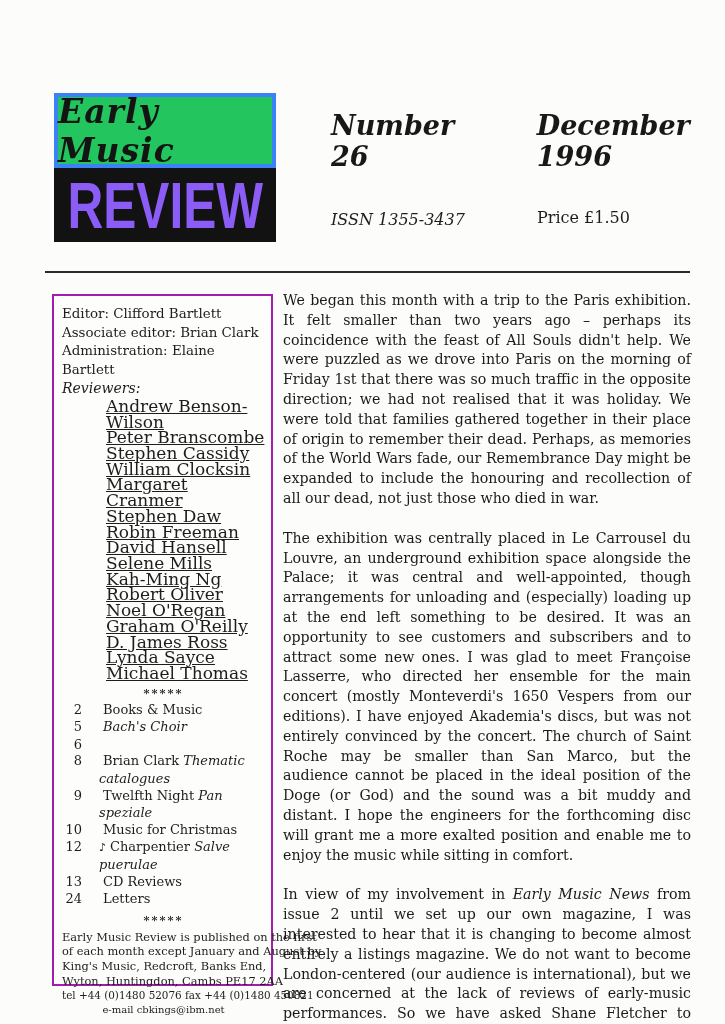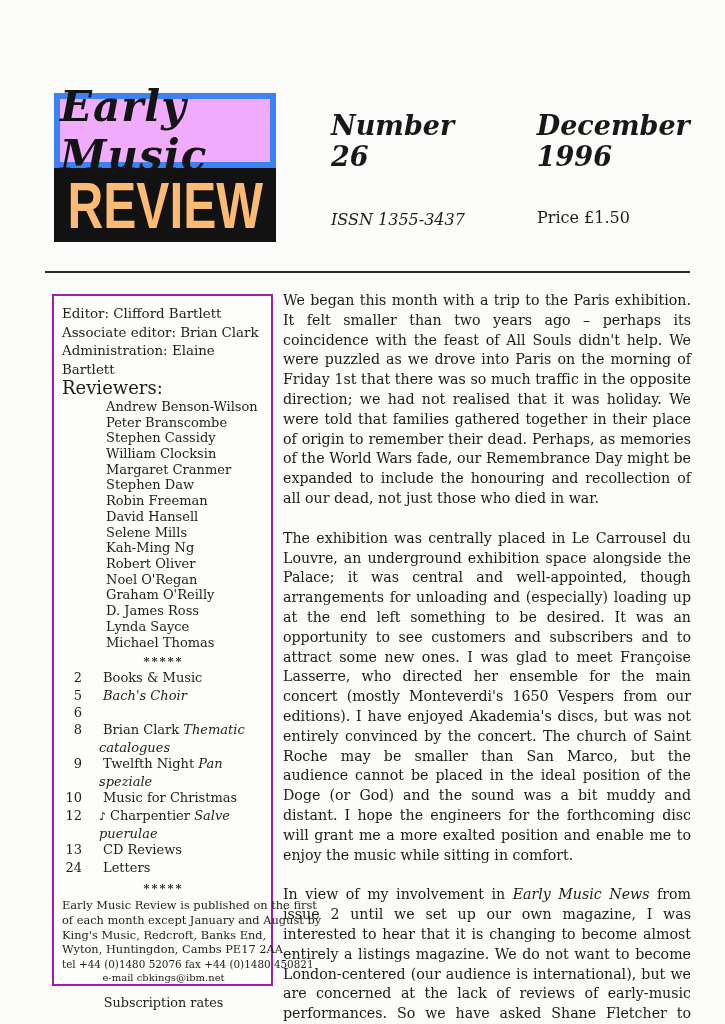--- a/index.html
+++ b/index.html
@@ -4,49 +4,49 @@
 <style>
   html,body{margin:0;padding:0;background:#e9e9e7;}
   .page{
     position:relative;width:725px;height:1024px;margin:0 auto;
     background:#fcfcfa;color:#1f1d1b;
     font-family:"DejaVu Serif",serif;overflow:hidden;
   }
   
   .logo{position:absolute;left:54px;top:93px;width:222px;}
   .logo-top{
-    box-sizing:border-box;border:6px solid #3b82f6;background:#f0abfc;
+    box-sizing:border-box;border:4px solid #3b82f6;background:#22c55e;
     height:75px;display:flex;align-items:center;justify-content:center;
-    font-style:italic;font-weight:600;font-size:42px;letter-spacing:1px;
+    font-style:italic;font-weight:600;font-size:33px;letter-spacing:1px;
     color:#141414;
   }
   .logo-bottom{
     background:#121212;height:74px;display:flex;align-items:center;justify-content:center;
-    color:#fdba74;font-family:"Liberation Sans",sans-serif;font-weight:700;
+    color:#8b5cf6;font-family:"Liberation Sans",sans-serif;font-weight:700;
     font-size:62px;letter-spacing:0px;
   }
   .logo-bottom span{display:inline-block;transform:scale(0.80,1.06);transform-origin:center;}
   .issue-line{
     position:absolute;left:331px;top:110px;display:flex;gap:71px;
     font-style:italic;font-size:27px;font-weight:600;color:#181818;
   }
   .issn{position:absolute;left:331px;top:210px;font-style:italic;font-size:16px;text-align:right;}
   .price{position:absolute;left:537px;top:208px;font-size:16px;}
   .rule{position:absolute;left:45px;top:271px;width:645px;height:2px;background:#2b2b2b;}
 
   
   .sidebar{
     position:absolute;left:52px;top:294px;width:221px;height:692px;
     box-sizing:border-box;border:2px solid #a21caf;background:#fdfdfc;
     padding:9px 6px 0 8px;font-size:13px;
   }
   .staff-line{font-size:13.4px;line-height:18.6px;}
-  .rev-label{font-size:18px;line-height:18.6px;}
+  .rev-label{font-style:italic;font-size:14px;line-height:18.6px;}
   .reviewers{margin-left:44px;margin-top:1px;}
-  .reviewer{font-size:13px;line-height:15.7px;}
+  .reviewer{font-size:17px;line-height:15.7px;text-decoration:underline;}
   .stars{text-align:center;font-weight:bold;letter-spacing:2px;font-size:11.5px;line-height:14px;margin-top:4px;}
   .toc{margin-top:2px;}
   .toc-row{display:flex;font-size:13px;line-height:16.6px;}
   .toc-page{width:20px;flex:none;text-align:right;margin-right:17px;}
   .toc-title{flex:1;}
   .toc-title .ital{font-style:italic;}
   .toc-title .note{font-size:11px;margin-right:4px;}
   .imprint{text-align:center;margin-top:3px;font-size:11.4px;line-height:14.6px;}
   .imprint-line{white-space:nowrap;}
   .telfax{font-size:10.4px;white-space:nowrap;}

